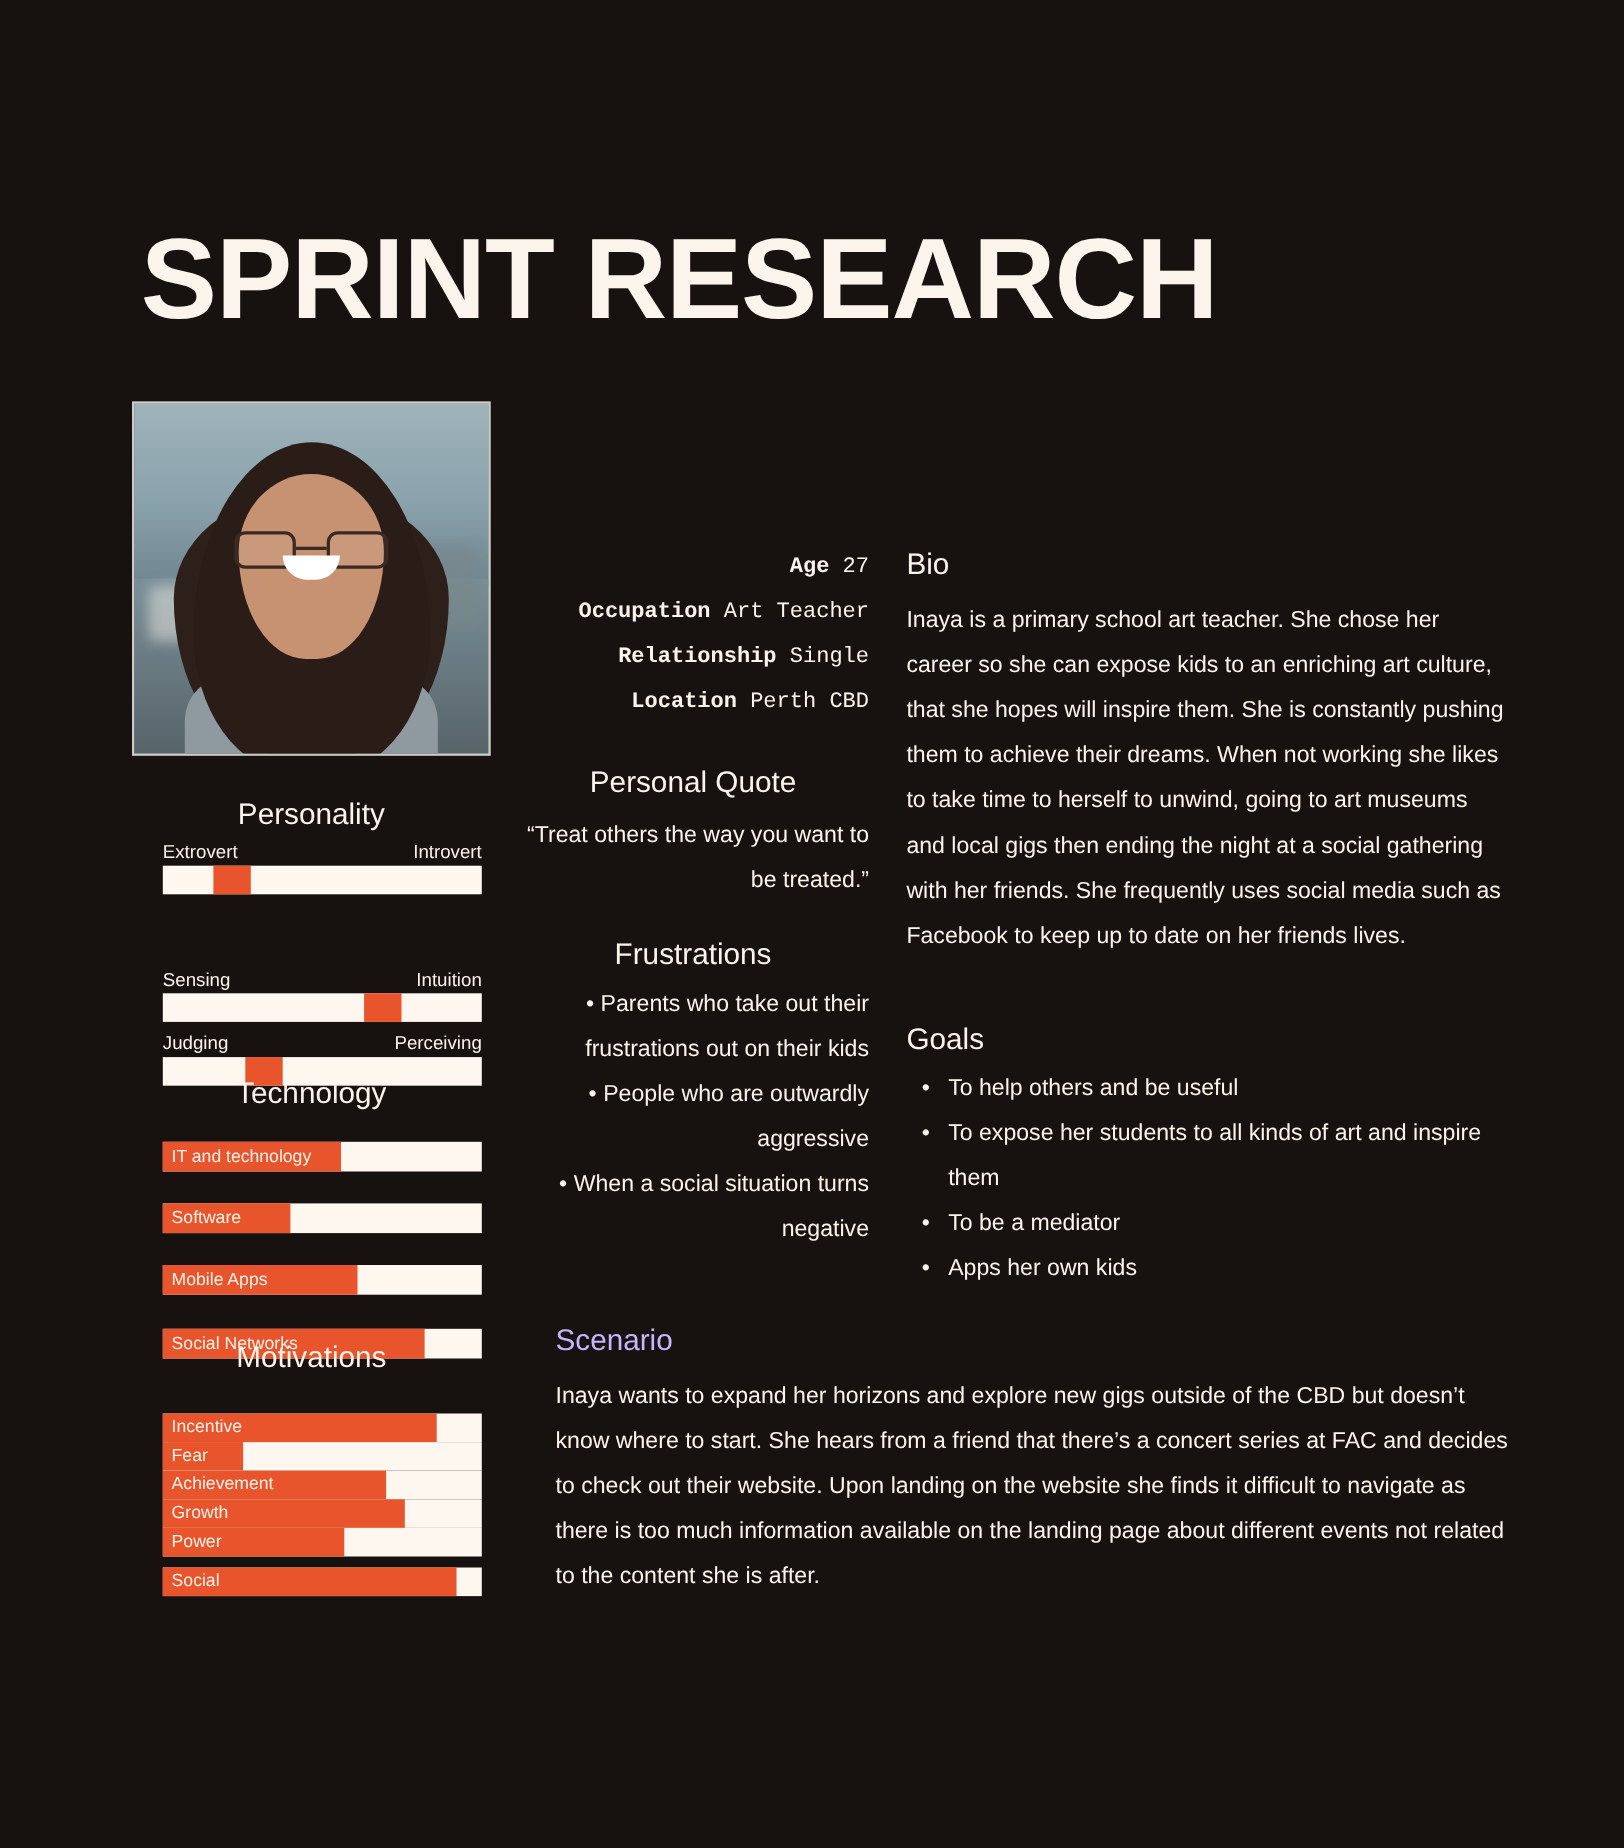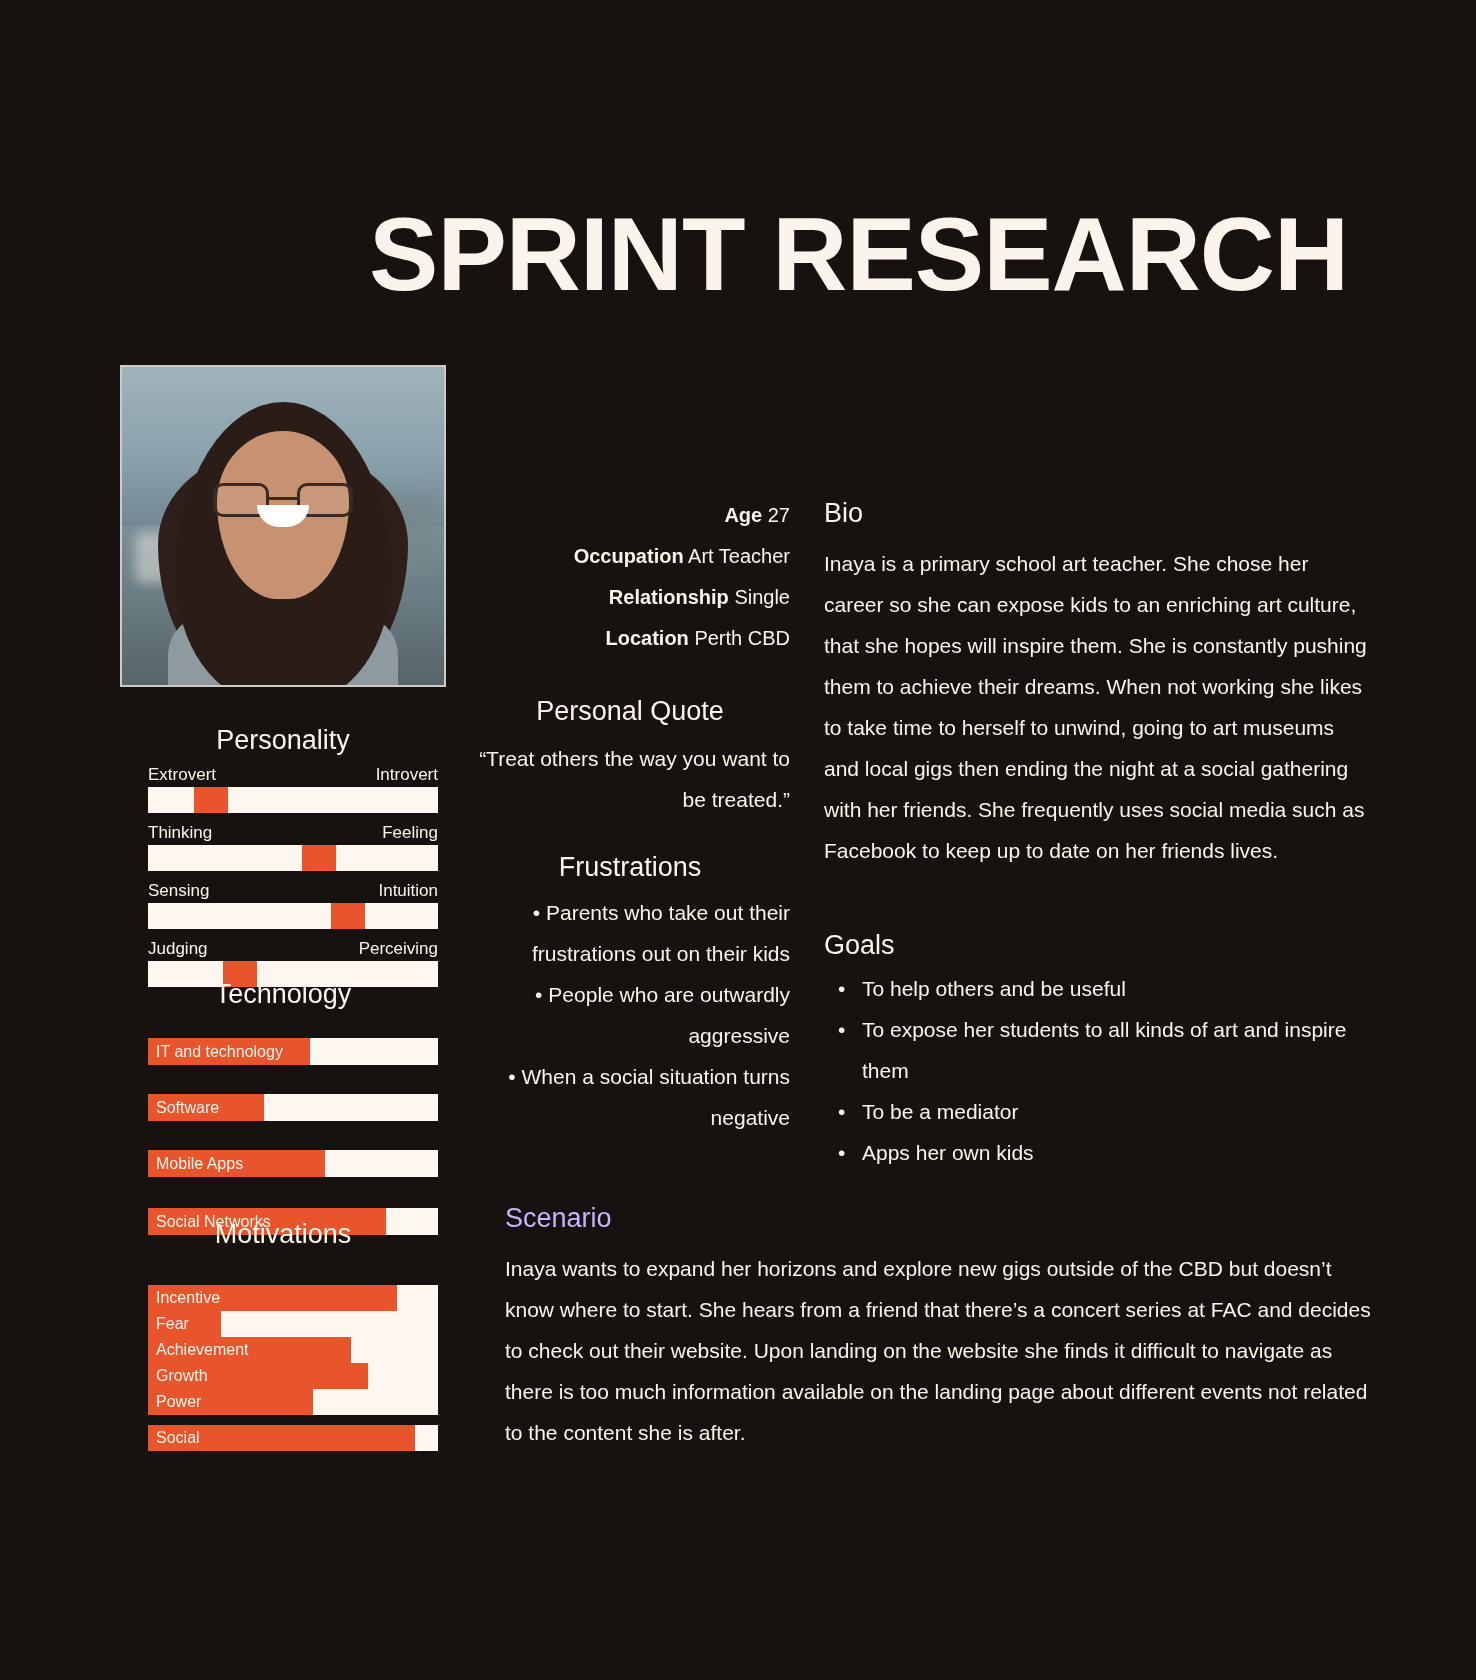--- a/index.html
+++ b/index.html
@@ -28,21 +28,21 @@
   .title {
     position: absolute;
     left: 128px;
     top: 202px;
     width: 1220px;
     font-size: 104px;
     line-height: 104px;
     font-weight: bold;
     letter-spacing: -1px;
     color: #fbf4ec;
-    text-align: right;
+    text-align: left;
     white-space: nowrap;
   }
   .subtitle {
     position: absolute;
     right: 160px;
     top: 344px;
     font-size: 38px;
     line-height: 44px;
     color: #fbf4ec;
     font-weight: normal;
@@ -192,20 +192,21 @@
   
   .facts {
     position: absolute;
     left: 470px;
     top: 495px;
     width: 320px;
     text-align: right;
     font-size: 20px;
     line-height: 41px;
     color: #fbf4ec;
+    font-family: Liberation Mono, monospace;
   }
   .facts .k { font-weight: bold; }
 
   .mid-head {
     position: absolute;
     width: 320px;
     left: 470px;
     text-align: center;
     font-size: 27px;
     line-height: 32px;
@@ -291,29 +292,20 @@
   <div class="pers-block" style="top:765px">
     <div class="pers-labels">
       <span>Extrovert</span>
       <span>Introvert</span>
     </div>
     <div class="pers-track">
       <div class="pers-knob" style="left:16%"></div>
     </div>
   </div>
 
-  <div class="pers-block" style="top:823px">
-    <div class="pers-labels">
-      <span>Thinking</span>
-      <span>Feeling</span>
-    </div>
-    <div class="pers-track">
-      <div class="pers-knob" style="left:53%"></div>
-    </div>
-  </div>
 
   <div class="pers-block" style="top:881px">
     <div class="pers-labels">
       <span>Sensing</span>
       <span>Intuition</span>
     </div>
     <div class="pers-track">
       <div class="pers-knob" style="left:63%"></div>
     </div>
   </div>

